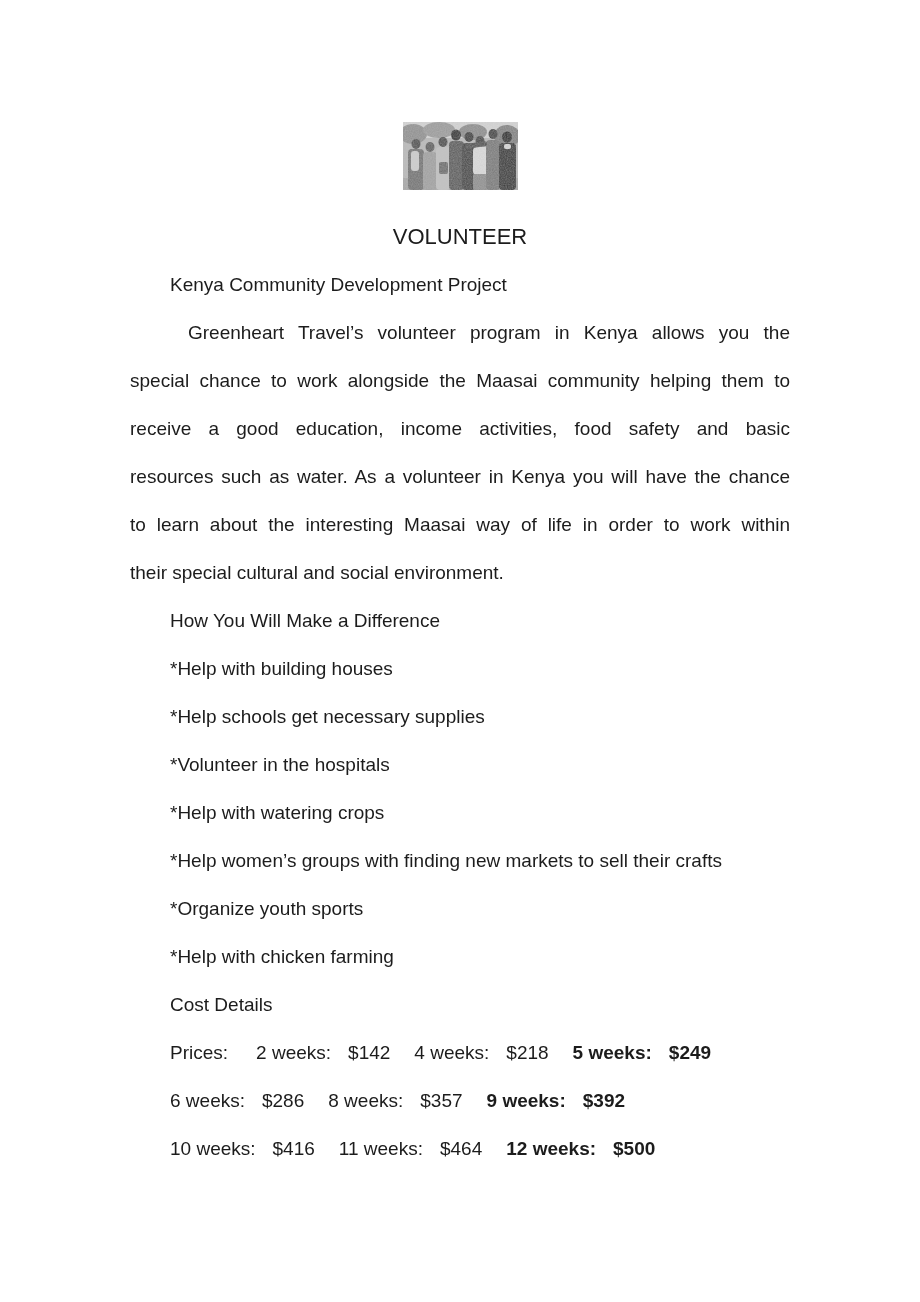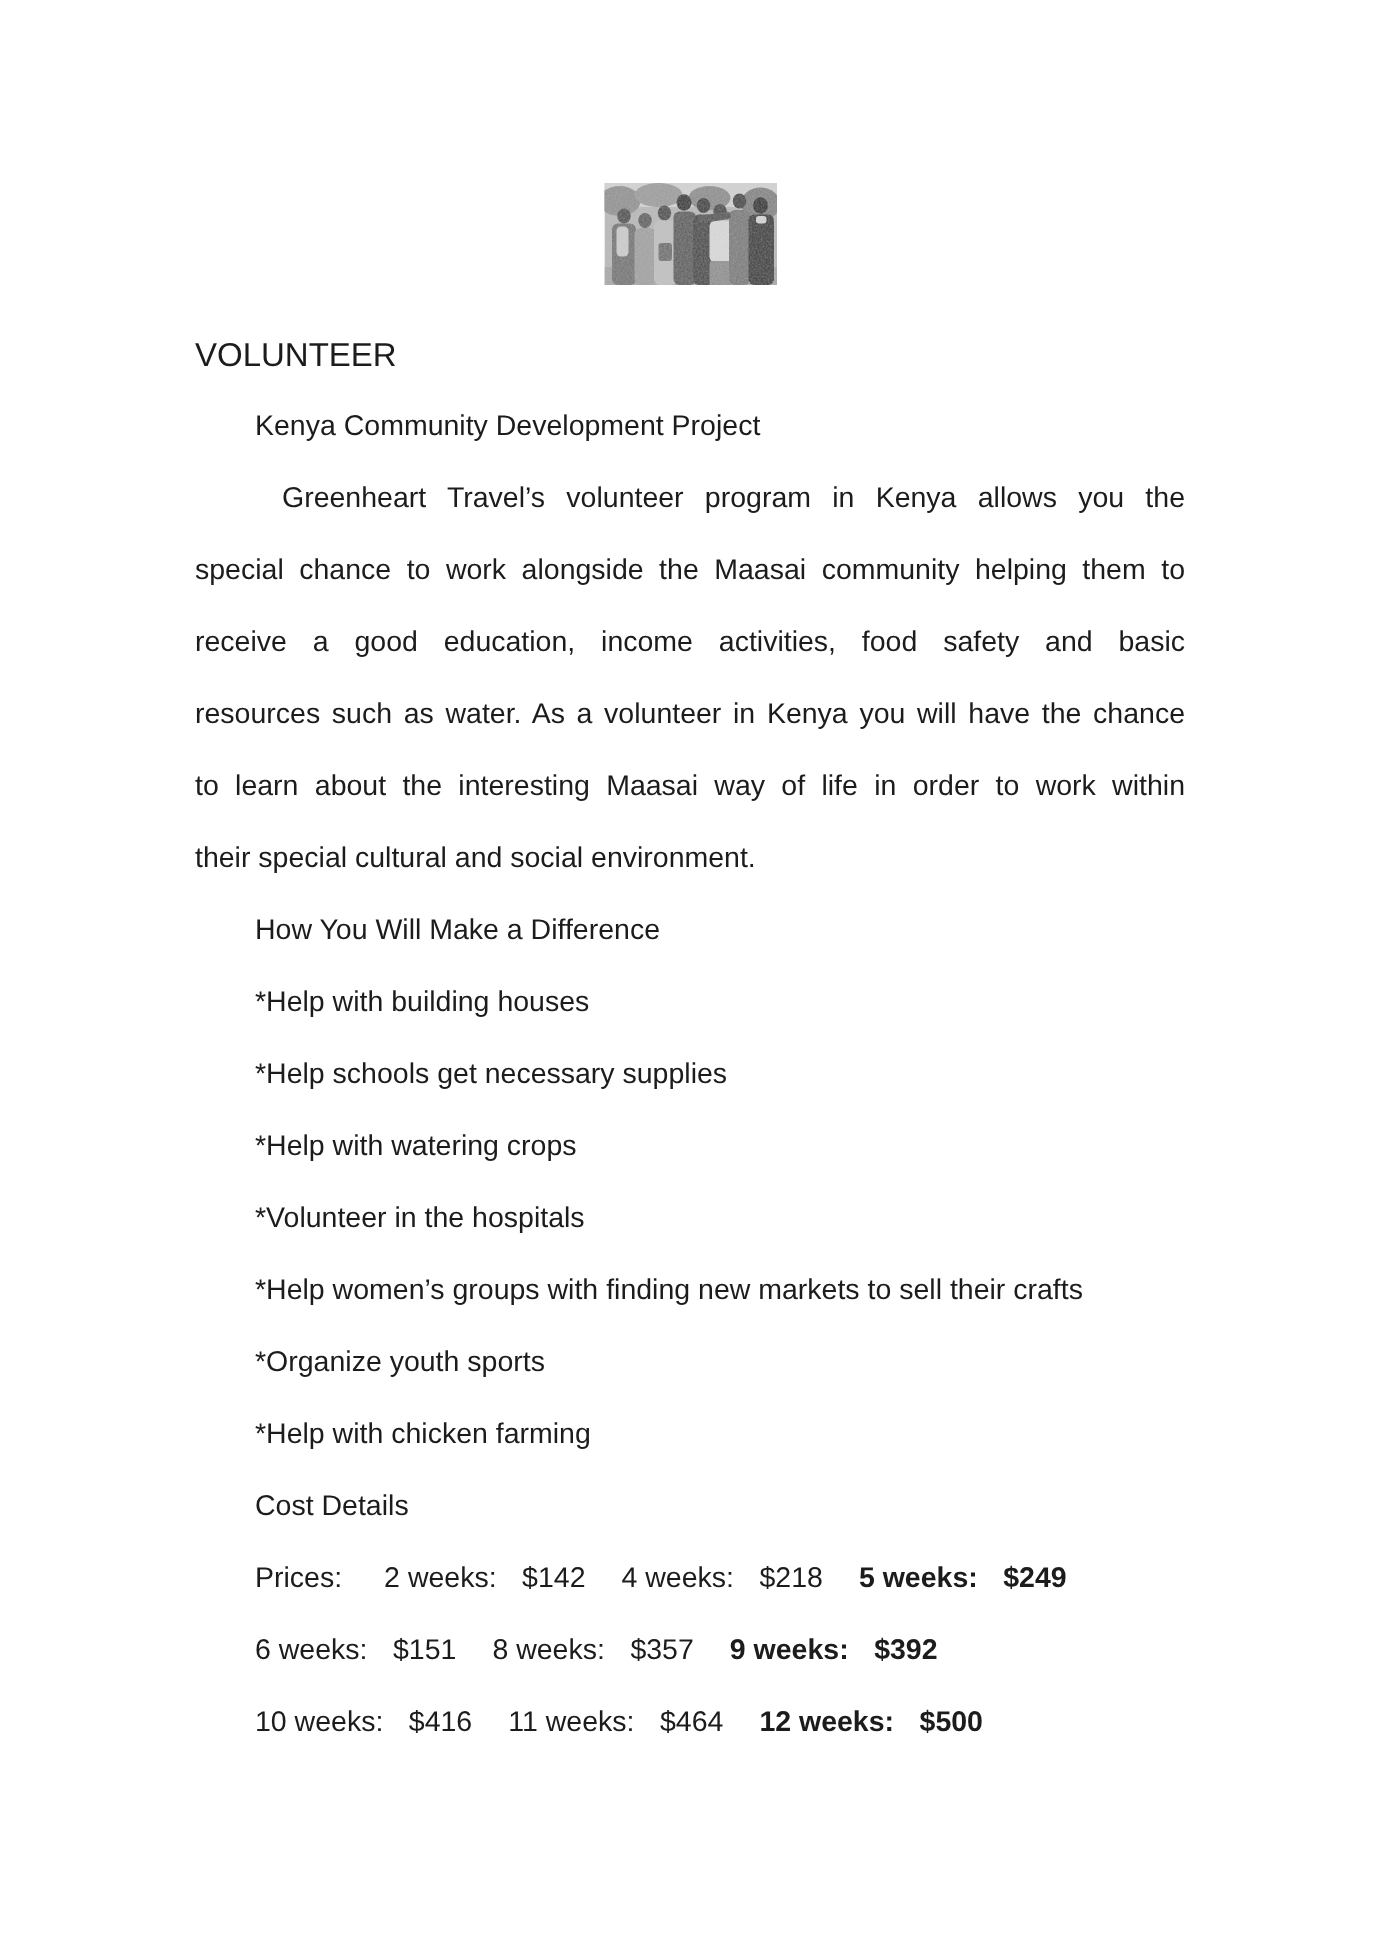--- a/index.html
+++ b/index.html
@@ -27,20 +27,21 @@
     margin: 0 auto 23px auto;
   }
   .photo-wrap svg { display: block; }
   .line {
     font-size: 19px;
     line-height: 48px;
     height: 48px;
     white-space: nowrap;
   }
   .doc-title {
+    text-align: center;
     font-size: 22px;
   }
   .indent { padding-left: 40px; }
   .para-line {
     font-size: 19px;
     line-height: 48px;
     height: 48px;
     text-align: justify;
     text-align-last: justify;
   }
@@ -115,34 +116,34 @@
     <div class="para-line">resources such as water. As a volunteer in Kenya you will have the chance</div>
     <div class="para-line">to learn about the interesting Maasai way of life in order to work within</div>
     <div class="para-line para-last">their special cultural and social environment.</div>
   </div>
 
   <div class="line indent">How You Will Make a Difference</div>
 
   <div>
     <div class="line indent">*Help with building houses</div>
     <div class="line indent">*Help schools get necessary supplies</div>
+    <div class="line indent">*Volunteer in the hospitals</div>
     <div class="line indent">*Help with watering crops</div>
-    <div class="line indent">*Volunteer in the hospitals</div>
     <div class="line indent">*Help women’s groups with finding new markets to sell their crafts</div>
     <div class="line indent">*Organize youth sports</div>
     <div class="line indent">*Help with chicken farming</div>
   </div>
 
   <div class="line indent">Cost Details</div>
 
   <div class="line indent">
     <span class="price-label">Prices:</span><span class="price-pair"><span class="price-duration">2 weeks:</span><span>$142</span></span><span class="price-pair"><span class="price-duration">4 weeks:</span><span>$218</span></span><span class="price-pair"><span class="price-duration">5 weeks:</span><span>$249</span></span>
   </div>
 
   <div class="line indent">
-    <span class="price-pair"><span class="price-duration">6 weeks:</span><span>$151</span></span><span class="price-pair"><span class="price-duration">8 weeks:</span><span>$357</span></span><span class="price-pair"><span class="price-duration">9 weeks:</span><span>$392</span></span>
+    <span class="price-pair"><span class="price-duration">6 weeks:</span><span>$286</span></span><span class="price-pair"><span class="price-duration">8 weeks:</span><span>$357</span></span><span class="price-pair"><span class="price-duration">9 weeks:</span><span>$392</span></span>
   </div>
 
   <div class="line indent">
     <span class="price-pair"><span class="price-duration">10 weeks:</span><span>$416</span></span><span class="price-pair"><span class="price-duration">11 weeks:</span><span>$464</span></span><span class="price-pair"><span class="price-duration">12 weeks:</span><span>$500</span></span>
   </div>
 
 </div>
 
 </body></html>

